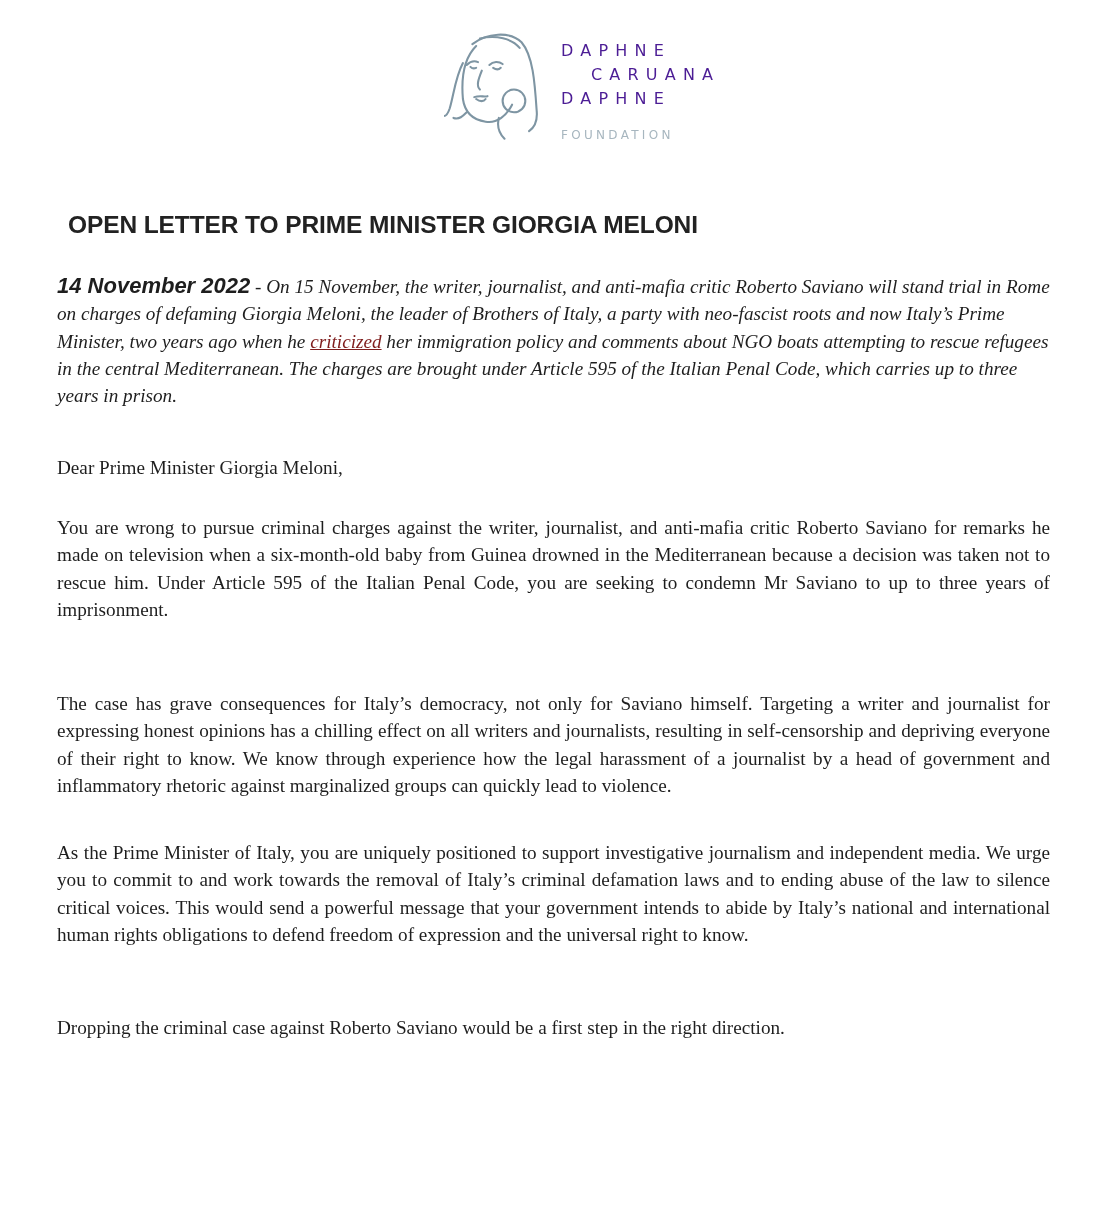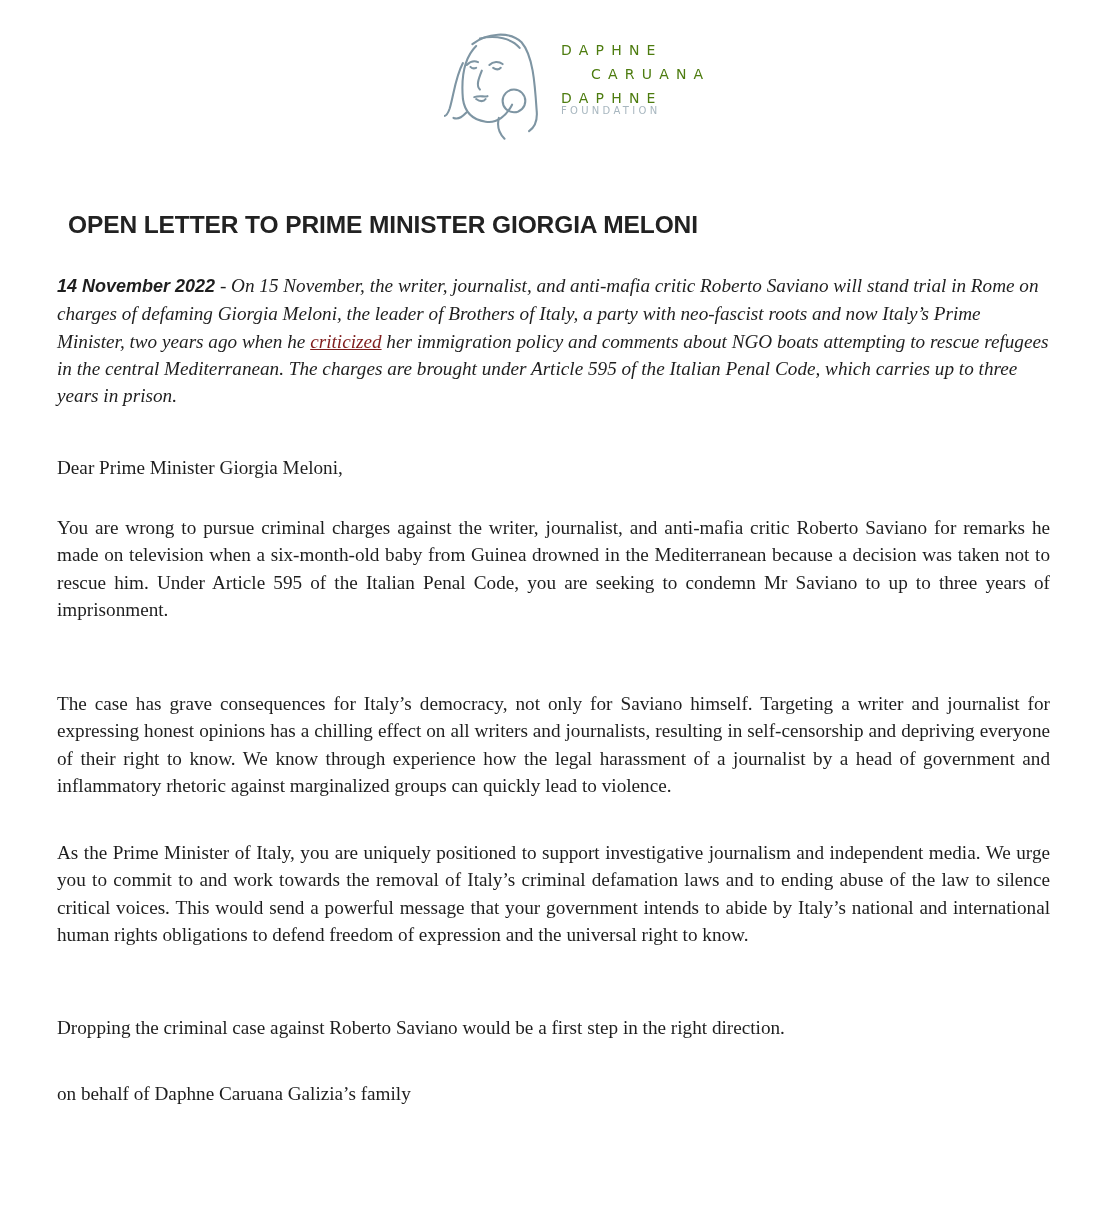--- a/index.html
+++ b/index.html
@@ -1,27 +1,27 @@
 <!DOCTYPE html>
 <html><head>
 <meta charset="utf-8">
 <style>
   html, body { margin: 0; padding: 0; background: #ffffff; }
   body { width: 1106px; height: 1211px; position: relative; overflow: hidden; color: #1f1f1f; }
   .logo { position: absolute; left: 444px; top: 24px; width: 230px; height: 120px; }
   .logo svg.face { position: absolute; left: 0; top: 0; width: 104px; height: 116px; }
-  .logo .word { position: absolute; left: 117px; font-family: "DejaVu Sans", sans-serif; color: #4d7c0f; font-size: 14px; letter-spacing: 7.2px; line-height: 1; }
+  .logo .word { position: absolute; left: 117px; font-family: "DejaVu Sans", sans-serif; color: #4c1d95; font-size: 16px; letter-spacing: 7.2px; line-height: 1; }
   .logo .w1 { top: 19px; }
   .logo .w2 { top: 43px; margin-left: 30px; }
   .logo .w3 { top: 67px; }
-  .logo .w4 { top: 82px; font-size: 10px; letter-spacing: 3.3px; color: #a7b6bf; }
+  .logo .w4 { top: 105px; font-size: 12px; letter-spacing: 3.3px; color: #a7b6bf; }
   h1.title { position: absolute; left: 57px; top: 200px; margin: 11px; font-family: "Liberation Sans", sans-serif; font-weight: bold; font-size: 24.5px; color: #222; letter-spacing: -0.1px; }
   .doc { position: absolute; left: 57px; width: 993px; font-family: "Liberation Serif", serif; font-size: 19.2px; line-height: 27.3px; color: #1e1e1e; }
   .intro { top: 272px; font-style: italic; }
-  .intro .date { font-family: "Liberation Sans", sans-serif; font-weight: bold; font-style: italic; font-size: 18px; }
+  .intro .date { font-family: "Liberation Sans", sans-serif; font-weight: bold; font-style: italic; font-size: 22px; }
   .intro a { color: #7f1d1d; text-decoration: underline; }
   .greet { top: 454px; }
   .p1 { top: 514px; text-align: justify; }
   .p2 { top: 690px; text-align: justify; }
   .p3 { top: 839px; text-align: justify; }
   .p4 { top: 1014px; }
   .sig { top: 1080px; }
   p { margin: 0; }
 </style>
 </head>
@@ -55,14 +55,13 @@
 <p class="doc intro"><span class="date">14 November 2022</span><span> - On 15 November, the writer, journalist, and anti-mafia critic Roberto Saviano will stand trial in Rome on charges of defaming Giorgia Meloni, the leader of Brothers of Italy, a party with neo-fascist roots and now Italy’s Prime Minister, two years ago when he </span><a>criticized</a><span> her immigration policy and comments about NGO boats attempting to rescue refugees in the central Mediterranean. The charges are brought  under Article 595 of the Italian Penal Code, which carries up to three years in prison.</span></p>
 
 <p class="doc greet">Dear Prime Minister Giorgia Meloni,</p>
 
 <p class="doc p1">You are wrong to pursue criminal charges against the writer, journalist, and anti-mafia critic Roberto Saviano for remarks he made on television when a six-month-old baby from Guinea drowned in the Mediterranean because a decision was taken not to rescue him. Under Article 595 of the Italian Penal Code, you are seeking to condemn Mr Saviano to up to three years of imprisonment.</p>
 <p class="doc p2">The case has grave consequences for Italy’s democracy, not only for Saviano himself. Targeting a writer and journalist for expressing honest opinions has a chilling effect on all writers and journalists, resulting in self-censorship and depriving everyone of their right to know. We know through experience how the legal harassment of a journalist by a head of government and inflammatory rhetoric against marginalized groups can quickly lead to violence.</p>
 <p class="doc p3">As the Prime Minister of Italy, you are uniquely positioned to support investigative journalism and independent media. We urge you to commit to and work towards the removal of Italy’s criminal defamation laws and to ending abuse of the law to silence critical voices. This would send a powerful message that your government intends to abide by Italy’s national and international human rights obligations to defend freedom of expression and the universal right to know.</p>
 <p class="doc p4">Dropping the criminal case against Roberto Saviano would be a first step in the right direction.</p>
 
 <div class="doc sig">
-  <div>on behalf of Daphne Caruana Galizia’s family</div>
 </div>
 
 </body></html>

